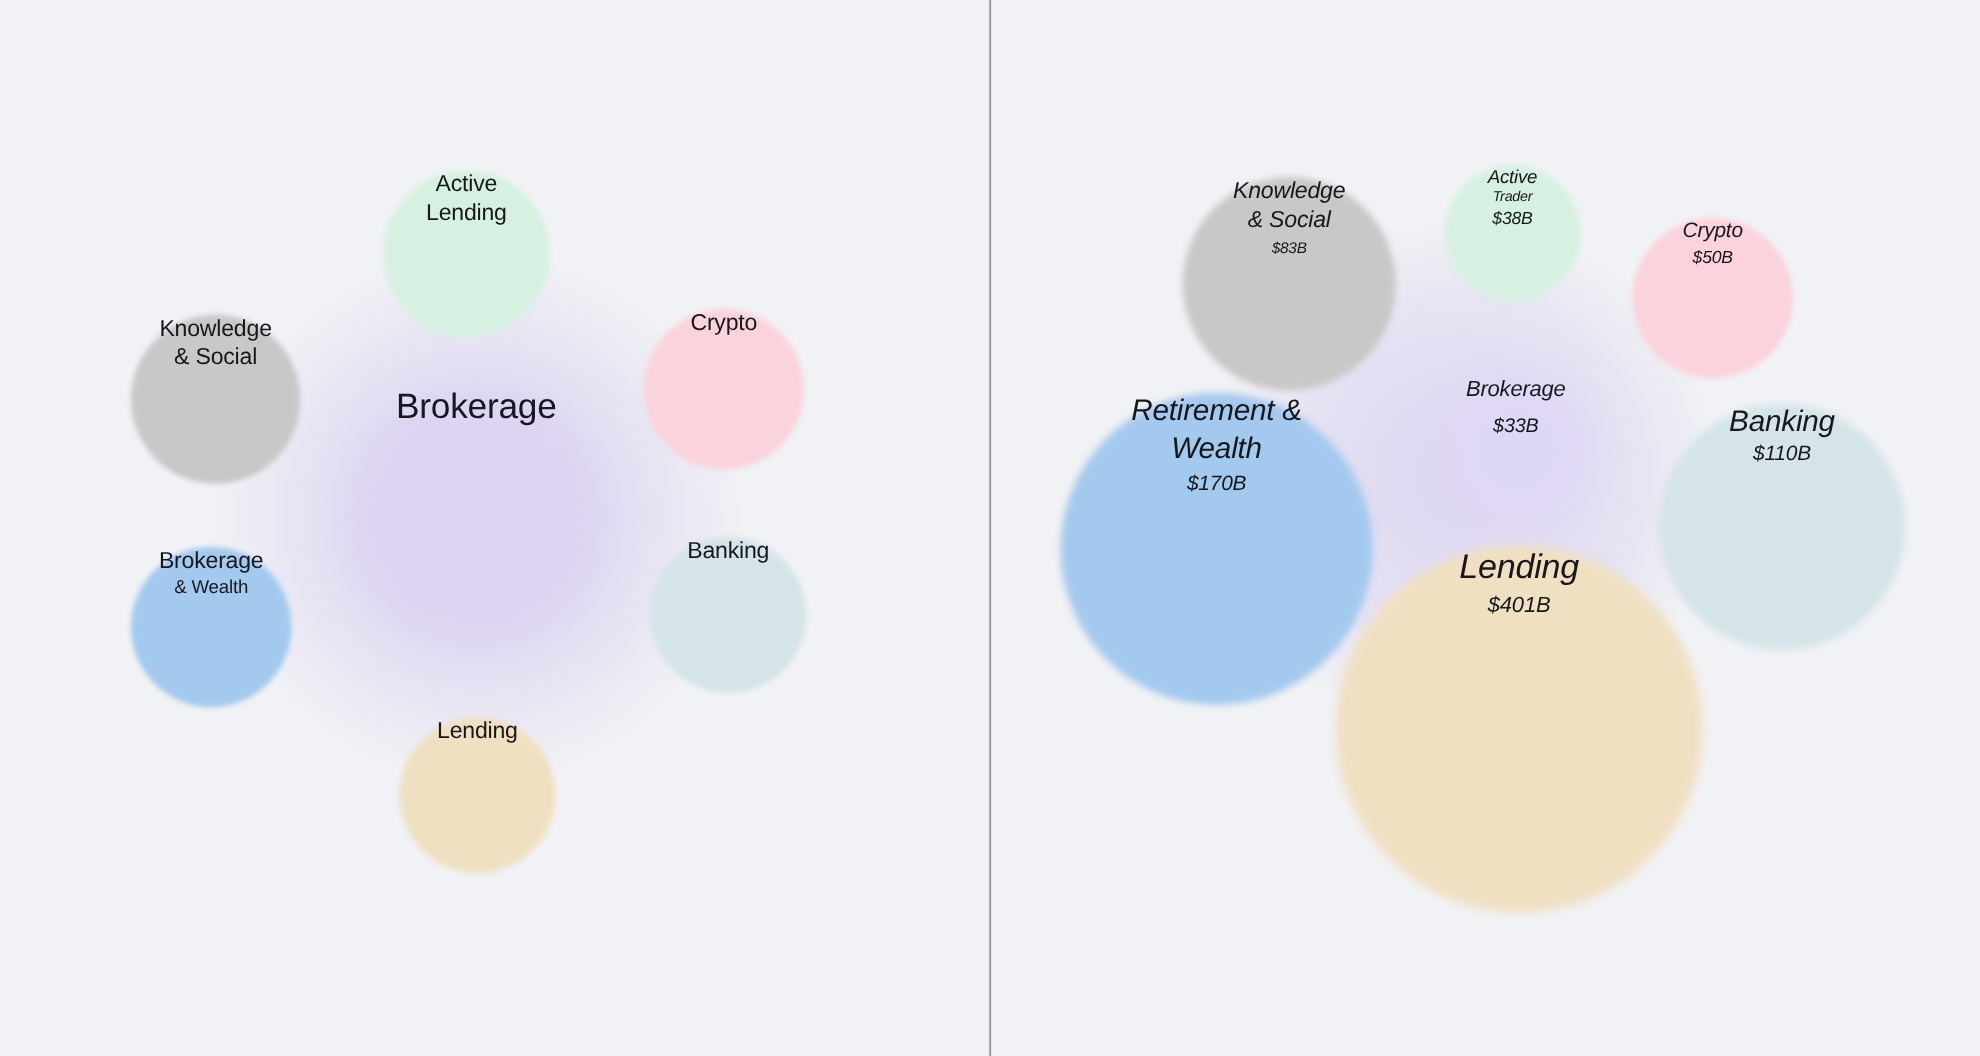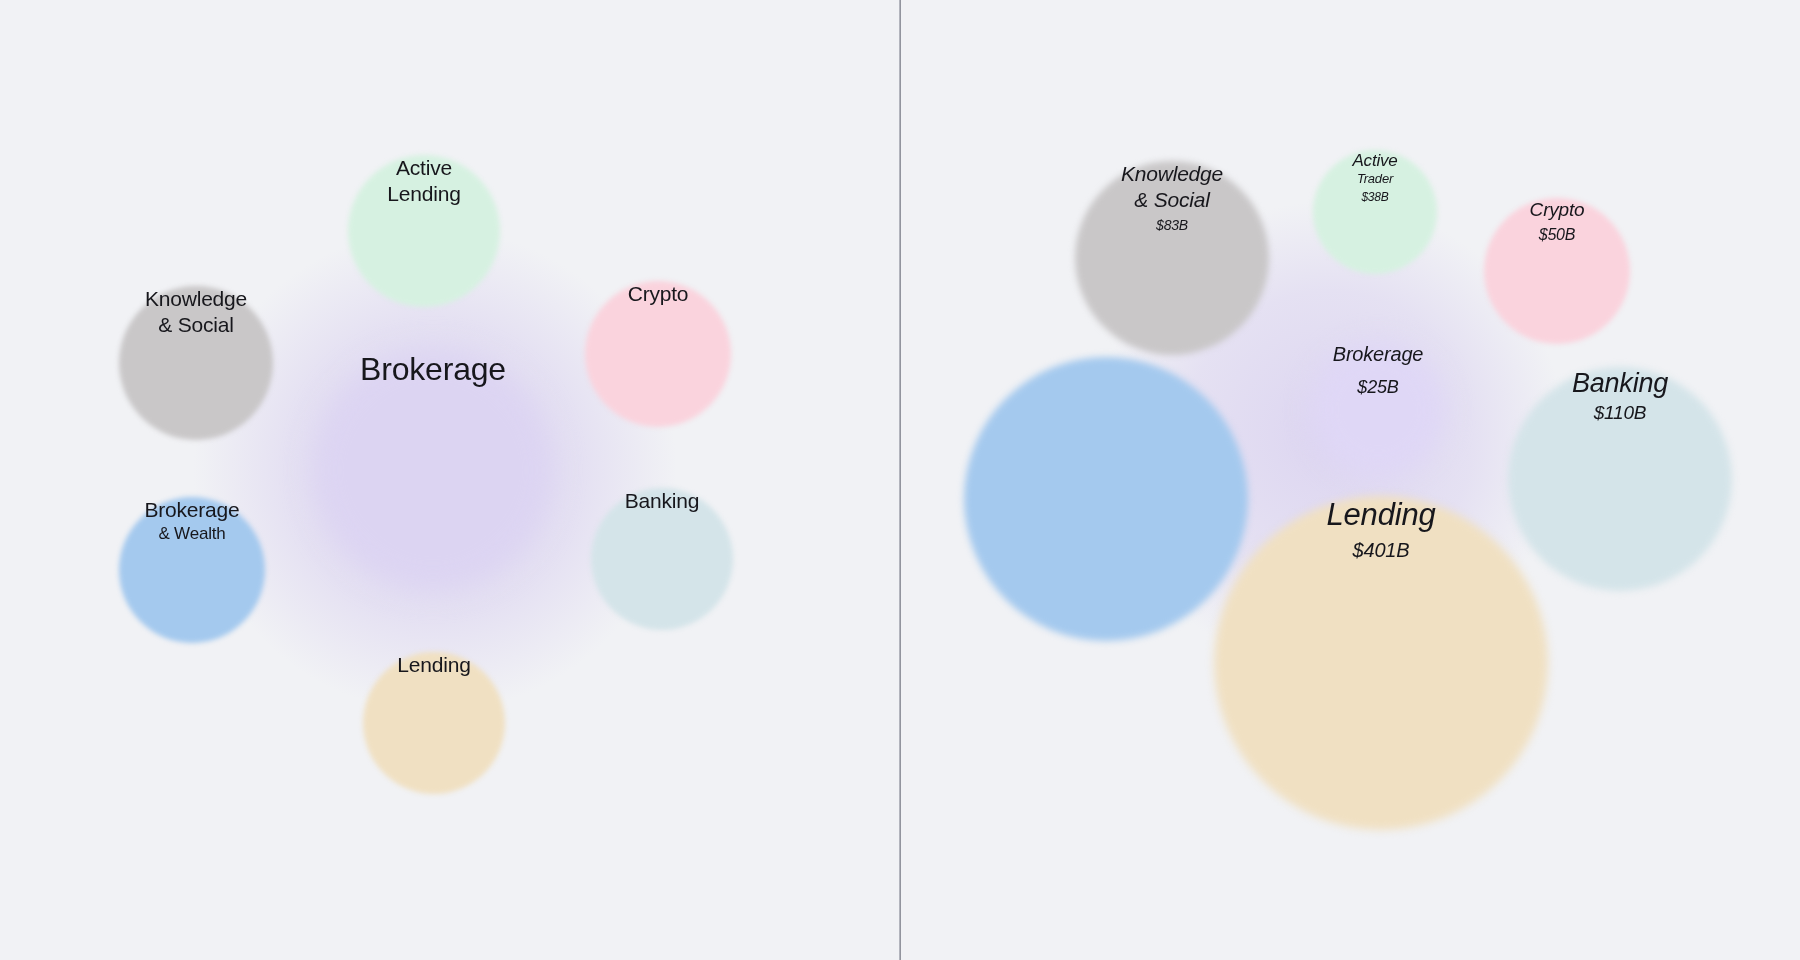--- a/index.html
+++ b/index.html
@@ -115,38 +115,45 @@
           <div class="name-line" style="font-size: 21px;">Knowledge</div>
           <div class="name-line" style="font-size: 21px;">&amp; Social</div>
           <div class="value-line" style="font-size: 14px; margin-top: 3px;">$83B</div>
         </div>
       </div>
       <div class="bubble-circle" style="left: 1313px; top: 150px; height: 124px; width: 124px; background: rgb(214, 241, 225); filter: blur(2.5px);"></div>
       <div class="bubble-label" style="left: 1313px; top: 150px; height: 124px; width: 124px; color: rgb(23, 23, 28);">
         <div>
           <div class="name-line" style="font-size: 17px;">Active</div>
           <div class="name-line" style="font-size: 13px;">Trader</div>
-          <div class="value-line" style="font-size: 12px; margin-top: 2px;">$38B</div>
+          <div class="value-line" style="font-size: 16px; margin-top: 2px;">$38B</div>
         </div>
       </div>
       <div class="bubble-circle" style="left: 1484px; top: 198px; height: 146px; width: 146px; background: rgb(250, 211, 221); filter: blur(2.5px);"></div>
       <div class="bubble-label" style="left: 1484px; top: 198px; height: 146px; width: 146px; color: rgb(23, 23, 28);">
         <div>
           <div class="name-line" style="font-size: 19px;">Crypto</div>
           <div class="value-line" style="font-size: 16px; margin-top: 3px;">$50B</div>
         </div>
       </div>
       <div class="bubble-circle" style="left: 1310px; top: 342px; height: 136px; width: 136px; background: rgb(223, 215, 246); filter: blur(13px);"></div>
       <div class="bubble-label" style="left: 1310px; top: 342px; height: 136px; width: 136px; color: rgb(23, 23, 28);">
         <div>
           <div class="name-line" style="font-size: 20px;">Brokerage</div>
-          <div class="value-line" style="font-size: 18px; margin-top: 9px;">$25B</div>
+          <div class="value-line" style="font-size: 18px; margin-top: 9px;">$33B</div>
         </div>
       </div>
       <div class="bubble-circle" style="left: 964px; top: 357px; height: 284px; width: 284px; background: rgb(164, 201, 238); filter: blur(3.5px);"></div>
+      <div class="bubble-label" style="left: 964px; top: 357px; height: 284px; width: 284px; color: rgb(23, 23, 28);">
+        <div>
+          <div class="name-line" style="font-size: 27px;">Retirement &amp;</div>
+          <div class="name-line" style="font-size: 27px;">Wealth</div>
+          <div class="value-line" style="font-size: 19px; margin-top: 3px;">$170B</div>
+        </div>
+      </div>
       <div class="bubble-circle" style="left: 1508px; top: 367px; height: 224px; width: 224px; background: rgb(212, 228, 233); filter: blur(3.5px);"></div>
       <div class="bubble-label" style="left: 1508px; top: 367px; height: 224px; width: 224px; color: rgb(23, 23, 28);">
         <div>
           <div class="name-line" style="font-size: 27px;">Banking</div>
           <div class="value-line" style="font-size: 19px; margin-top: 0;">$110B</div>
         </div>
       </div>
       <div class="bubble-circle" style="left: 1214px; top: 496px; height: 334px; width: 334px; background: rgb(240, 224, 194); filter: blur(4px);"></div>
       <div class="bubble-label" style="left: 1214px; top: 496px; height: 334px; width: 334px; color: rgb(23, 23, 28);">
         <div>

